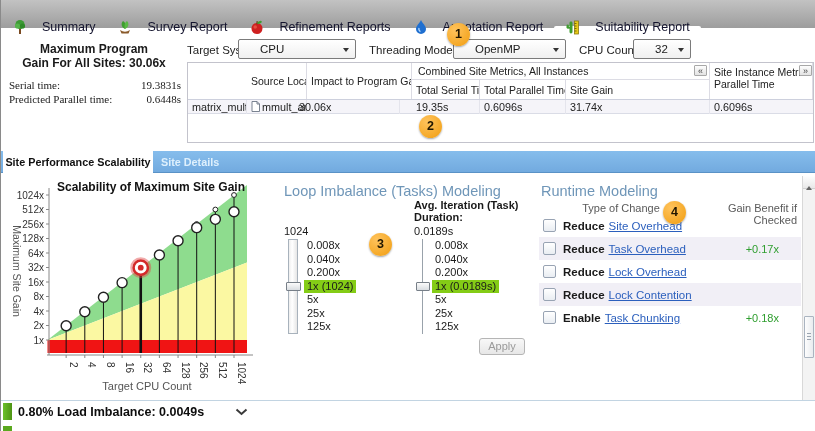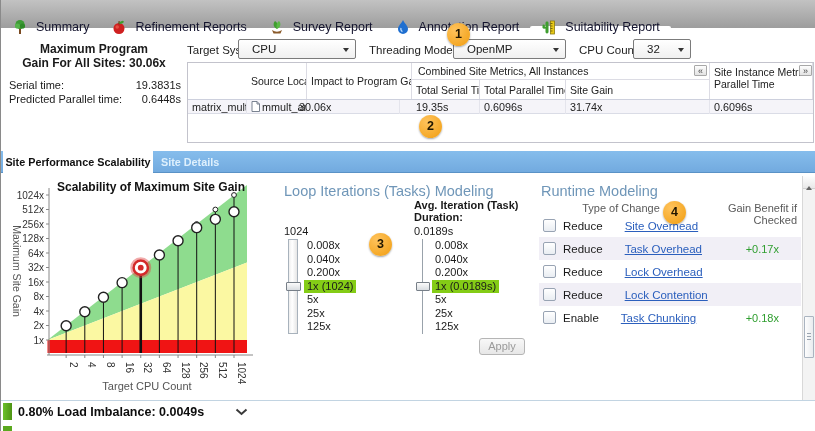--- a/index.html
+++ b/index.html
@@ -5,37 +5,37 @@
   * { margin:0; padding:0; box-sizing:border-box; }
   html,body { background:#e8e8e8; }
   #app {
     position:relative; width:815px; height:431px; background:#fff;
     font-family:"Liberation Sans", sans-serif; color:#1a1a1a; overflow:hidden;
     border-left:1px solid #8a8a8a;
   }
   
   .tabbar { position:absolute; left:0; top:0; width:815px; height:28px;
     background:linear-gradient(#c2c2c2,#9d9d9d); display:flex; align-items:stretch; }
-  .tab { display:flex; align-items:center; gap:8px; padding:0 11px; font-size:12.5px;
+  .tab { display:flex; align-items:center; gap:14px; padding:0 11px; font-size:12.5px;
     color:#14142e; cursor:default; white-space:nowrap;margin-top:26px; }
   .tab.active { background:#fff; border-radius:2px 2px 0 0; }
   .tabicon { width:16px; height:16px; flex:0 0 auto; }
   
   .tb-label { position:absolute; font-size:11.5px; color:#222; line-height:20px; }
   .dropdown { position:absolute; height:20px; background:linear-gradient(#ffffff,#f0f0f0);
     border:1px solid #7b7b7b; border-radius:2px; display:flex; align-items:center;
-    font-size:11.5px; padding-left:13px; }
+    font-size:11.5px; padding-left:21px; }
   .dd-arrow { position:absolute; right:6px; top:8px; width:0; height:0;
     border-left:3.5px solid transparent; border-right:3.5px solid transparent;
     border-top:4.5px solid #333; }
   
   .sum-title { position:absolute; left:0; top:42px; width:186px; text-align:center;
     font-size:12px; font-weight:bold; line-height:14px; }
   .sum-row { position:absolute; left:8px; width:172px; display:flex;
-    justify-content:space-between; font-size:11px; line-height:13px; }
+    justify-content:space-between; font-size:11px; line-height:13px;font-family:Liberation Serif, serif; }
   
   .site-table { position:absolute; left:186px; top:62px; width:627px; height:81px;
     border:1px solid #c3c3cc; background:#fff; font-size:10.5px; color:#222; }
   .cell { position:absolute; overflow:hidden; white-space:nowrap; }
   .hd { border-right:1px solid #dcdce4; padding-left:4px; display:flex; align-items:center; }
   .hd2line { line-height:12px; align-items:flex-start; padding-top:3px; display:block; }
   .grp { border-bottom:1px solid #dcdce4; }
   .scrollbtn { position:absolute; top:2px; width:13px; height:11px; font-size:9px;
     line-height:10px; text-align:center; color:#444; border:1px solid #a8a8a8;
     background:linear-gradient(#fdfdfd,#e3e3e3); border-radius:1px; }
@@ -73,21 +73,21 @@
   .applybtn { position:absolute; left:478px; top:338px; width:46px; height:17px;
     border:1px solid #b5b5b5; border-radius:3px; background:linear-gradient(#f8f8f8,#e7e7e7);
     color:#9a9a9a; font-size:11px; text-align:center; line-height:15px; }
   
   .rt-colhead { position:absolute; font-size:11px; color:#5a5a5a; }
   .rt-rows { position:absolute; left:538px; top:214px; width:262px; }
   .rt-row { height:23px; display:flex; align-items:center; padding-left:4px; font-size:11.5px; }
   .rt-row:nth-child(even) { background:#f1eff6; }
   .cb { width:13px; height:13px; border:1px solid #98a3b3; border-radius:2px;
     background:linear-gradient(#fff,#e9edf2); flex:0 0 auto; margin-right:7px; }
-  .rt-prefix { font-weight:normal; margin-right:22px; }
+  .rt-prefix { font-weight:bold; margin-right:4px; }
   .rt-link { color:#2b5fbd; text-decoration:underline; cursor:pointer; }
   .rt-gain { margin-left:auto; padding-right:22px; color:#2f9e2f; font-size:11px; }
   
   .vscroll { position:absolute; left:801px; top:176px; width:13px; height:224px;
     background:#f3f3f3; border-left:1px solid #d8d8d8; }
   .vs-up { position:absolute; left:0; top:0; width:12px; height:13px;
     background:linear-gradient(#fefefe,#e8e8e8); border-bottom:1px solid #d0d0d0;
     text-align:center; }
   .vs-up::after { content:""; display:inline-block; margin-top:4px;
     border-left:3px solid transparent; border-right:3px solid transparent;
@@ -117,34 +117,34 @@
       <svg class="tabicon" viewBox="0 0 16 16">
         <rect x="7" y="8" width="2" height="7" fill="#7a4a21"></rect>
         <circle cx="8" cy="5.5" r="4.6" fill="#3d9b35"></circle>
         <circle cx="5.5" cy="7" r="2.6" fill="#55b44a"></circle>
         <circle cx="10.5" cy="7" r="2.6" fill="#2f8a28"></circle>
       </svg>
       <span>Summary</span>
     </div>
     <div class="tab">
       <svg class="tabicon" viewBox="0 0 16 16">
+        <path d="M8 10 C4.5 8.5 3.5 4.5 6 2 C9 3.5 9 8 8 10 Z" fill="#3f9e2f"></path>
+        <path d="M8 10 C11.5 8.5 12.5 4.5 10 2 C7.5 3.5 7 8 8 10 Z" fill="#59b944"></path>
+        <path d="M3 11 q5 3.5 10 0 l-1.5 3.5 h-7 Z" fill="#8a5a2a"></path>
+      </svg>
+      <span>Survey Report</span>
+    </div>
+    <div class="tab">
+      <svg class="tabicon" viewBox="0 0 16 16">
         <circle cx="8" cy="9.5" r="5.5" fill="#cf2020"></circle>
         <circle cx="6.2" cy="8" r="1.8" fill="#e85a4a" opacity="0.8"></circle>
         <rect x="7.4" y="2" width="1.4" height="3.5" rx="0.7" fill="#6b4418"></rect>
         <ellipse cx="10.6" cy="3.4" rx="2.4" ry="1.2" fill="#3f9e2f" transform="rotate(-25 10.6 3.4)"></ellipse>
       </svg>
       <span>Refinement Reports</span>
-    </div>
-    <div class="tab">
-      <svg class="tabicon" viewBox="0 0 16 16">
-        <path d="M8 10 C4.5 8.5 3.5 4.5 6 2 C9 3.5 9 8 8 10 Z" fill="#3f9e2f"></path>
-        <path d="M8 10 C11.5 8.5 12.5 4.5 10 2 C7.5 3.5 7 8 8 10 Z" fill="#59b944"></path>
-        <path d="M3 11 q5 3.5 10 0 l-1.5 3.5 h-7 Z" fill="#8a5a2a"></path>
-      </svg>
-      <span>Survey Report</span>
     </div>
     <div class="tab">
       <svg class="tabicon" viewBox="0 0 16 16">
         <path d="M8 1 C9.5 4.5 13 6.8 13 10 a5 5 0 1 1 -10 0 C3 6.8 6.5 4.5 8 1 Z" fill="#1f6fd0"></path>
         <path d="M6 9 a2.5 3 0 0 0 1.4 3.6" stroke="#bfe0ff" stroke-width="1.2" fill="none"></path>
       </svg>
       <span>Annotation Report</span>
     </div>
     <div class="tab active">
       <svg class="tabicon" viewBox="0 0 16 16">
@@ -300,21 +300,21 @@
       <circle cx="214.35" cy="33.5" r="2.4" fill="#fff" stroke="#222" stroke-width="1"></circle>
       <circle cx="214.35" cy="43.33204262413325" r="5" fill="#fff" stroke="#222" stroke-width="1.4"></circle>
       <line x1="233" y1="177" x2="233" y2="19" stroke="#111" stroke-width="1"></line>
       <circle cx="233" cy="19" r="2.4" fill="#fff" stroke="#222" stroke-width="1"></circle>
       <circle cx="233" cy="35.74039426130656" r="5" fill="#fff" stroke="#222" stroke-width="1.4"></circle>
       <text text-anchor="middle" font-size="12px" font-weight="bold" fill="#111" x="150" y="15">Scalability of Maximum Site Gain</text>
       <text text-anchor="middle" font-size="11px" fill="#555" x="146" y="214">Target CPU Count</text>
       <text text-anchor="middle" font-size="10.5px" fill="#555" x="12" y="95" transform="rotate(90 12 95)">Maximum Site Gain</text>
     </svg>
 
-  <div class="section-h" style="left:283px;top:183px">Loop Iterations (Tasks) Modeling</div>
+  <div class="section-h" style="left:283px;top:183px">Loop Imbalance (Tasks) Modeling</div>
   <div class="sl-value" style="left:283px;top:225px">1024</div>
   <div class="sl-body" style="left:285px;top:239px">
     <div class="sl-channel"></div>
     <div class="sl-handle"></div>
     <div class="sl-opts slider-opts">
       <div class="sl-opt">0.008x</div>
       <div class="sl-opt">0.040x</div>
       <div class="sl-opt">0.200x</div>
       <div class="sl-opt sel">1x (1024)</div>
       <div class="sl-opt">5x</div>

